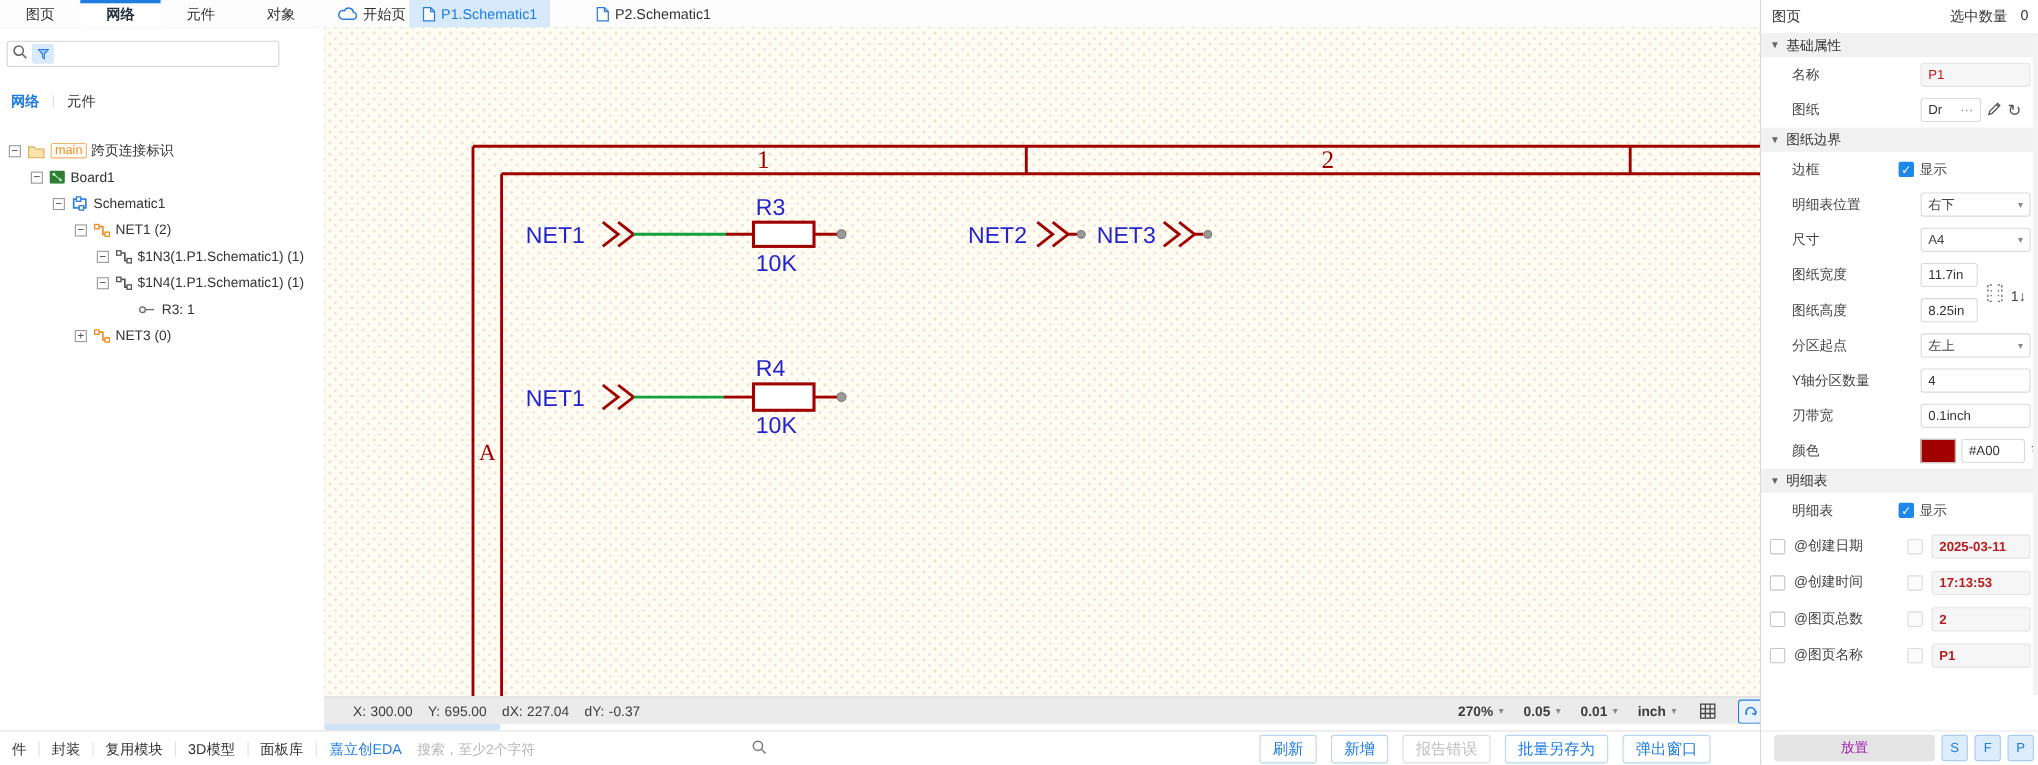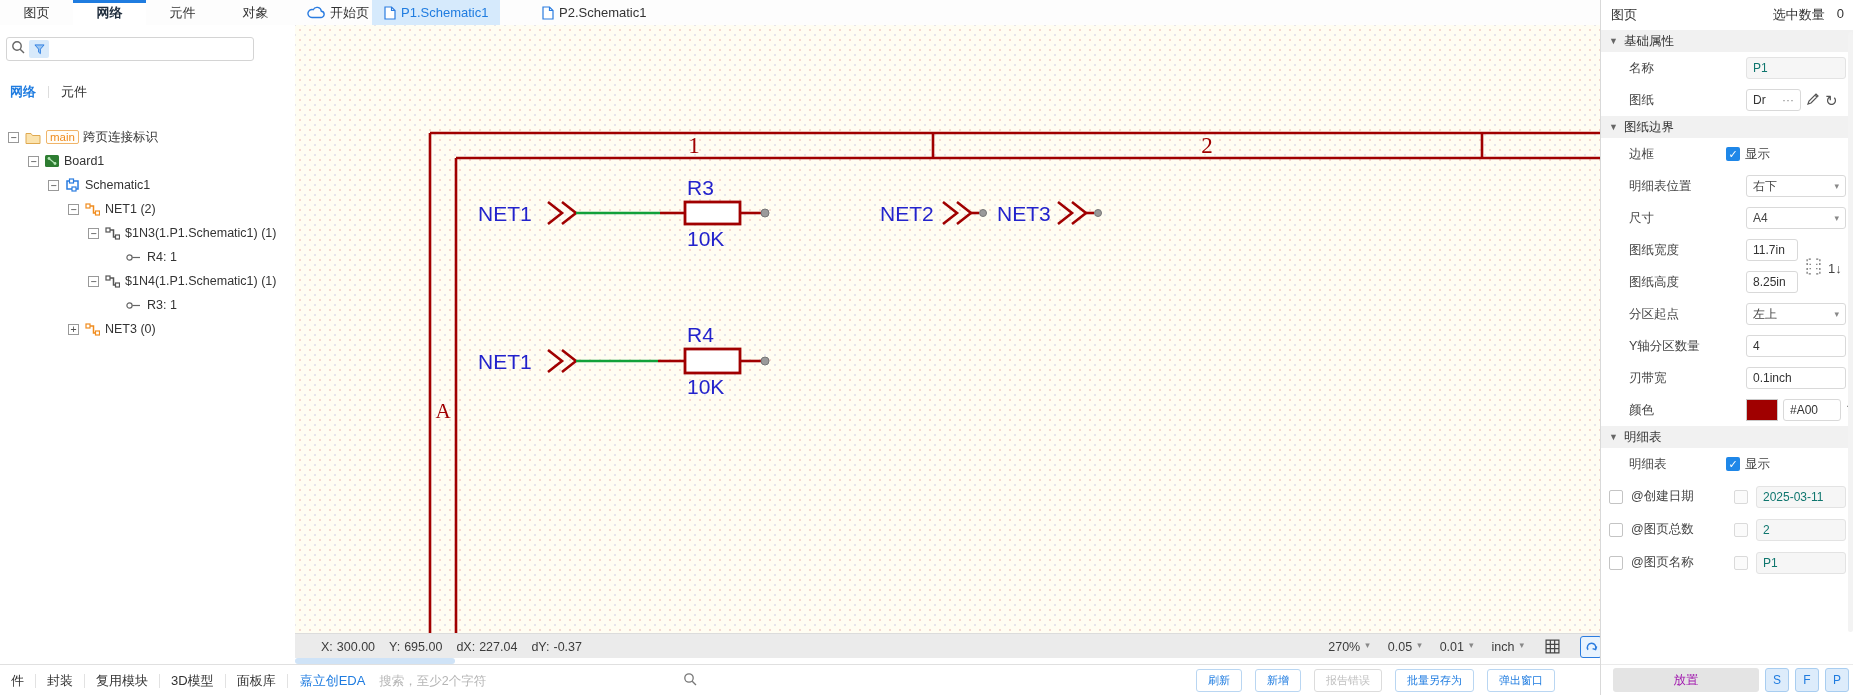--- a/index.html
+++ b/index.html
@@ -35,62 +35,62 @@
     background:
       radial-gradient(circle,rgba(200,70,70,.20) 1px,transparent 1.4px),
       radial-gradient(circle,rgba(100,100,200,.16) 1px,transparent 1.4px),#fffdf2;
     background-size:10px 10px,10px 10px;background-position:0 0,5px 5px;}
   
   #statusbar{position:absolute;left:295px;top:633px;width:1305px;height:25px;background:#ebebeb;border-top:1px solid #dcdcdc;
     display:flex;align-items:center;font-size:12.5px;color:#3c3c3c;padding-left:16px;}
   #coords{display:flex;gap:14px;padding-left:10px;}
   #coords span b{font-weight:normal;margin-right:4px;}
   #zoomctrls{margin-left:auto;display:flex;align-items:center;gap:18px;padding-right:14px;}
-  .zctrl{display:flex;gap:5px;cursor:pointer;}
+  .zctrl{display:flex;align-items:center;gap:5px;cursor:pointer;font-weight:bold;}
   .caret{font-size:9px;color:#888;}
   .sicon{width:20px;height:20px;display:flex;align-items:center;justify-content:center;}
   .sicon.blueb{border:1px solid #2a7ce0;background:#e8f3fe;border-radius:3px;color:#2a7ce0;font-size:14px;}
   #hscroll{position:absolute;left:295px;top:658px;width:1305px;height:6px;background:#fff;}
   #hthumb{position:absolute;left:0;top:0;width:160px;height:6px;background:#cfe3f7;border-radius:3px;}
   
   #bottombar{position:absolute;left:0;top:664px;width:1600px;height:31px;background:#fff;border-top:1px solid #e0e0e0;
     display:flex;align-items:center;font-size:13px;}
   .bitem{padding:0 11px;color:#333;cursor:pointer;white-space:nowrap;}
   .bsep{width:1px;height:14px;background:#e2e2e2;}
   #brand{color:#1f7ce0;padding:0 12px;white-space:nowrap;cursor:pointer;}
   #bsearchwrap{display:flex;align-items:center;width:320px;}
   #bsearch{border:none;outline:none;font-size:12.5px;flex:1;color:#333;}
   #bsearch::placeholder{color:#b5b5b5;}
   #bbuttons{margin-left:auto;display:flex;gap:13px;padding-right:45px;}
-  .bbtn{border:1px solid #b9d6f2;color:#1f7ce0;background:#fff;border-radius:3px;font-size:11px;
+  .bbtn{border:1px solid #b9d6f2;color:#1f7ce0;background:#fff;border-radius:3px;font-size:14px;
     padding:3px 11px;cursor:pointer;font-family:inherit;}
   .bbtn:disabled{border-color:#dcdcdc;color:#c0c0c0;cursor:default;}
   
   #rightpanel{position:absolute;left:1600px;top:0;width:253px;height:695px;background:#fff;border-left:1px solid #d9d9d9;z-index:5;}
   #rp-header{height:30px;display:flex;align-items:center;font-size:13px;padding:0 10px;}
   #rp-count{margin-left:auto;display:flex;gap:12px;color:#333;}
   .psec{height:22px;background:#f1f1f1;display:flex;align-items:center;font-size:12.5px;color:#333;padding-left:8px;gap:6px;}
   .psec .tri{font-size:9px;color:#666;}
   .prow{height:32px;display:flex;align-items:center;font-size:12.5px;color:#444;position:relative;}
   .prow .plabel{position:absolute;left:28px;}
   .prow .pval{position:absolute;left:145px;display:flex;align-items:center;gap:5px;}
   .pinput{height:22px;border:1px solid #d9d9d9;border-radius:3px;font-size:12px;padding:0 6px;box-sizing:border-box;
     font-family:inherit;color:#333;background:#fff;}
-  .pinput.dis{background:#f6f6f6;border-color:#e3e3e3;color:#0f766e;}
+  .pinput.dis{background:#f6f6f6;border-color:#e3e3e3;color:#b91c1c;}
   .pselect{height:22px;width:100px;border:1px solid #d9d9d9;border-radius:3px;font-size:12px;display:flex;align-items:center;
     padding:0 6px;box-sizing:border-box;justify-content:space-between;background:#fff;cursor:pointer;}
   .cb{width:14px;height:14px;border-radius:2px;box-sizing:border-box;display:inline-flex;align-items:center;justify-content:center;}
   .cb.on{background:#1f87e8;color:#fff;font-size:11px;}
   .cb.off{border:1px solid #c4c4c4;background:#fff;}
   .cb.offdis{border:1px solid #dadada;background:#fbfbfb;}
   .attrrow{height:33px;display:flex;align-items:center;font-size:12.5px;color:#444;position:relative;}
   .attrrow .cb{position:absolute;left:8px;}
   .attrrow .alabel{position:absolute;left:30px;}
   .attrrow .cb2{position:absolute;left:133px;}
-  .attrrow .ainput{position:absolute;left:155px;width:90px;}
+  .attrrow .ainput{position:absolute;left:155px;width:90px;font-weight:bold;}
   #rp-footer{position:absolute;left:0;bottom:0;width:253px;height:31px;border-top:1px solid #eaeaea;display:flex;align-items:center;gap:6px;padding-left:12px;box-sizing:border-box;}
   #placebtn{width:146px;height:24px;background:#e4e4e4;color:#a21caf;border:none;border-radius:3px;font-size:12.5px;font-family:inherit;}
   .sfp{width:22px;height:22px;border:1px solid #a8cdf0;background:#ddecfb;color:#1f7ce0;border-radius:3px;font-size:12px;
     display:flex;align-items:center;justify-content:center;cursor:pointer;}
   #rp-scroll{position:absolute;right:1px;top:32px;width:5px;height:600px;background:#f3f3f3;border-radius:3px;}
   #linkicons{position:absolute;left:205px;top:258px;display:flex;align-items:center;gap:7px;}
   .refreshg{color:#555;font-size:15px;cursor:pointer;line-height:1;}
   svg text{font-family:"Liberation Sans","DejaVu Sans",sans-serif;}
   .sheetnum{font-family:"Liberation Serif","DejaVu Serif",serif;}
 </style>
@@ -214,31 +214,20 @@
         <span class="ticon">
           <svg width="15" height="13" viewBox="0 0 15 13">
             <path d="M3,3 H8.5 V10 H13" fill="none" stroke="#555" stroke-width="1.5"></path>
             <rect x="1" y="1" width="4" height="4" fill="#fff" stroke="#555" stroke-width="1.2"></rect>
             <rect x="10.5" y="8" width="4" height="4" fill="#fff" stroke="#555" stroke-width="1.2"></rect>
           </svg>
         </span>
         <span>$1N3(1.P1.Schematic1) (1)</span>
       </div>
       <div class="trow">
-        <span class="spacer" style="width:108px"></span>
-        <span class="spacer" style="width:17px"></span>
-        <span class="ticon">
-          <svg width="17" height="9" viewBox="0 0 17 9">
-            <circle cx="4.5" cy="4.5" r="2.6" fill="none" stroke="#666" stroke-width="1.2"></circle>
-            <line x1="7.2" y1="4.5" x2="15" y2="4.5" stroke="#666" stroke-width="1.2"></line>
-          </svg>
-        </span>
-        <span>R4: 1</span>
-      </div>
-      <div class="trow">
         <span class="spacer" style="width:88px"></span>
         <span class="exp">−</span>
         <span class="ticon">
           <svg width="15" height="13" viewBox="0 0 15 13">
             <path d="M3,3 H8.5 V10 H13" fill="none" stroke="#555" stroke-width="1.5"></path>
             <rect x="1" y="1" width="4" height="4" fill="#fff" stroke="#555" stroke-width="1.2"></rect>
             <rect x="10.5" y="8" width="4" height="4" fill="#fff" stroke="#555" stroke-width="1.2"></rect>
           </svg>
         </span>
         <span>$1N4(1.P1.Schematic1) (1)</span>
@@ -518,20 +507,26 @@
         </span>
       </div>
       <div class="attrrow">
         <span class="cb off"></span>
         <span class="alabel">@创建日期</span>
         <span class="cb offdis cb2"></span>
         <input class="pinput dis ainput" value="2025-03-11" disabled="" style="">
       </div>
       <div class="attrrow">
         <span class="cb off"></span>
+        <span class="alabel">@创建时间</span>
+        <span class="cb offdis cb2"></span>
+        <input class="pinput dis ainput" value="17:13:53" disabled="" style="">
+      </div>
+      <div class="attrrow">
+        <span class="cb off"></span>
         <span class="alabel">@图页总数</span>
         <span class="cb offdis cb2"></span>
         <input class="pinput dis ainput" value="2" disabled="" style="">
       </div>
       <div class="attrrow">
         <span class="cb off"></span>
         <span class="alabel">@图页名称</span>
         <span class="cb offdis cb2"></span>
         <input class="pinput dis ainput" value="P1" disabled="" style="">
       </div>

